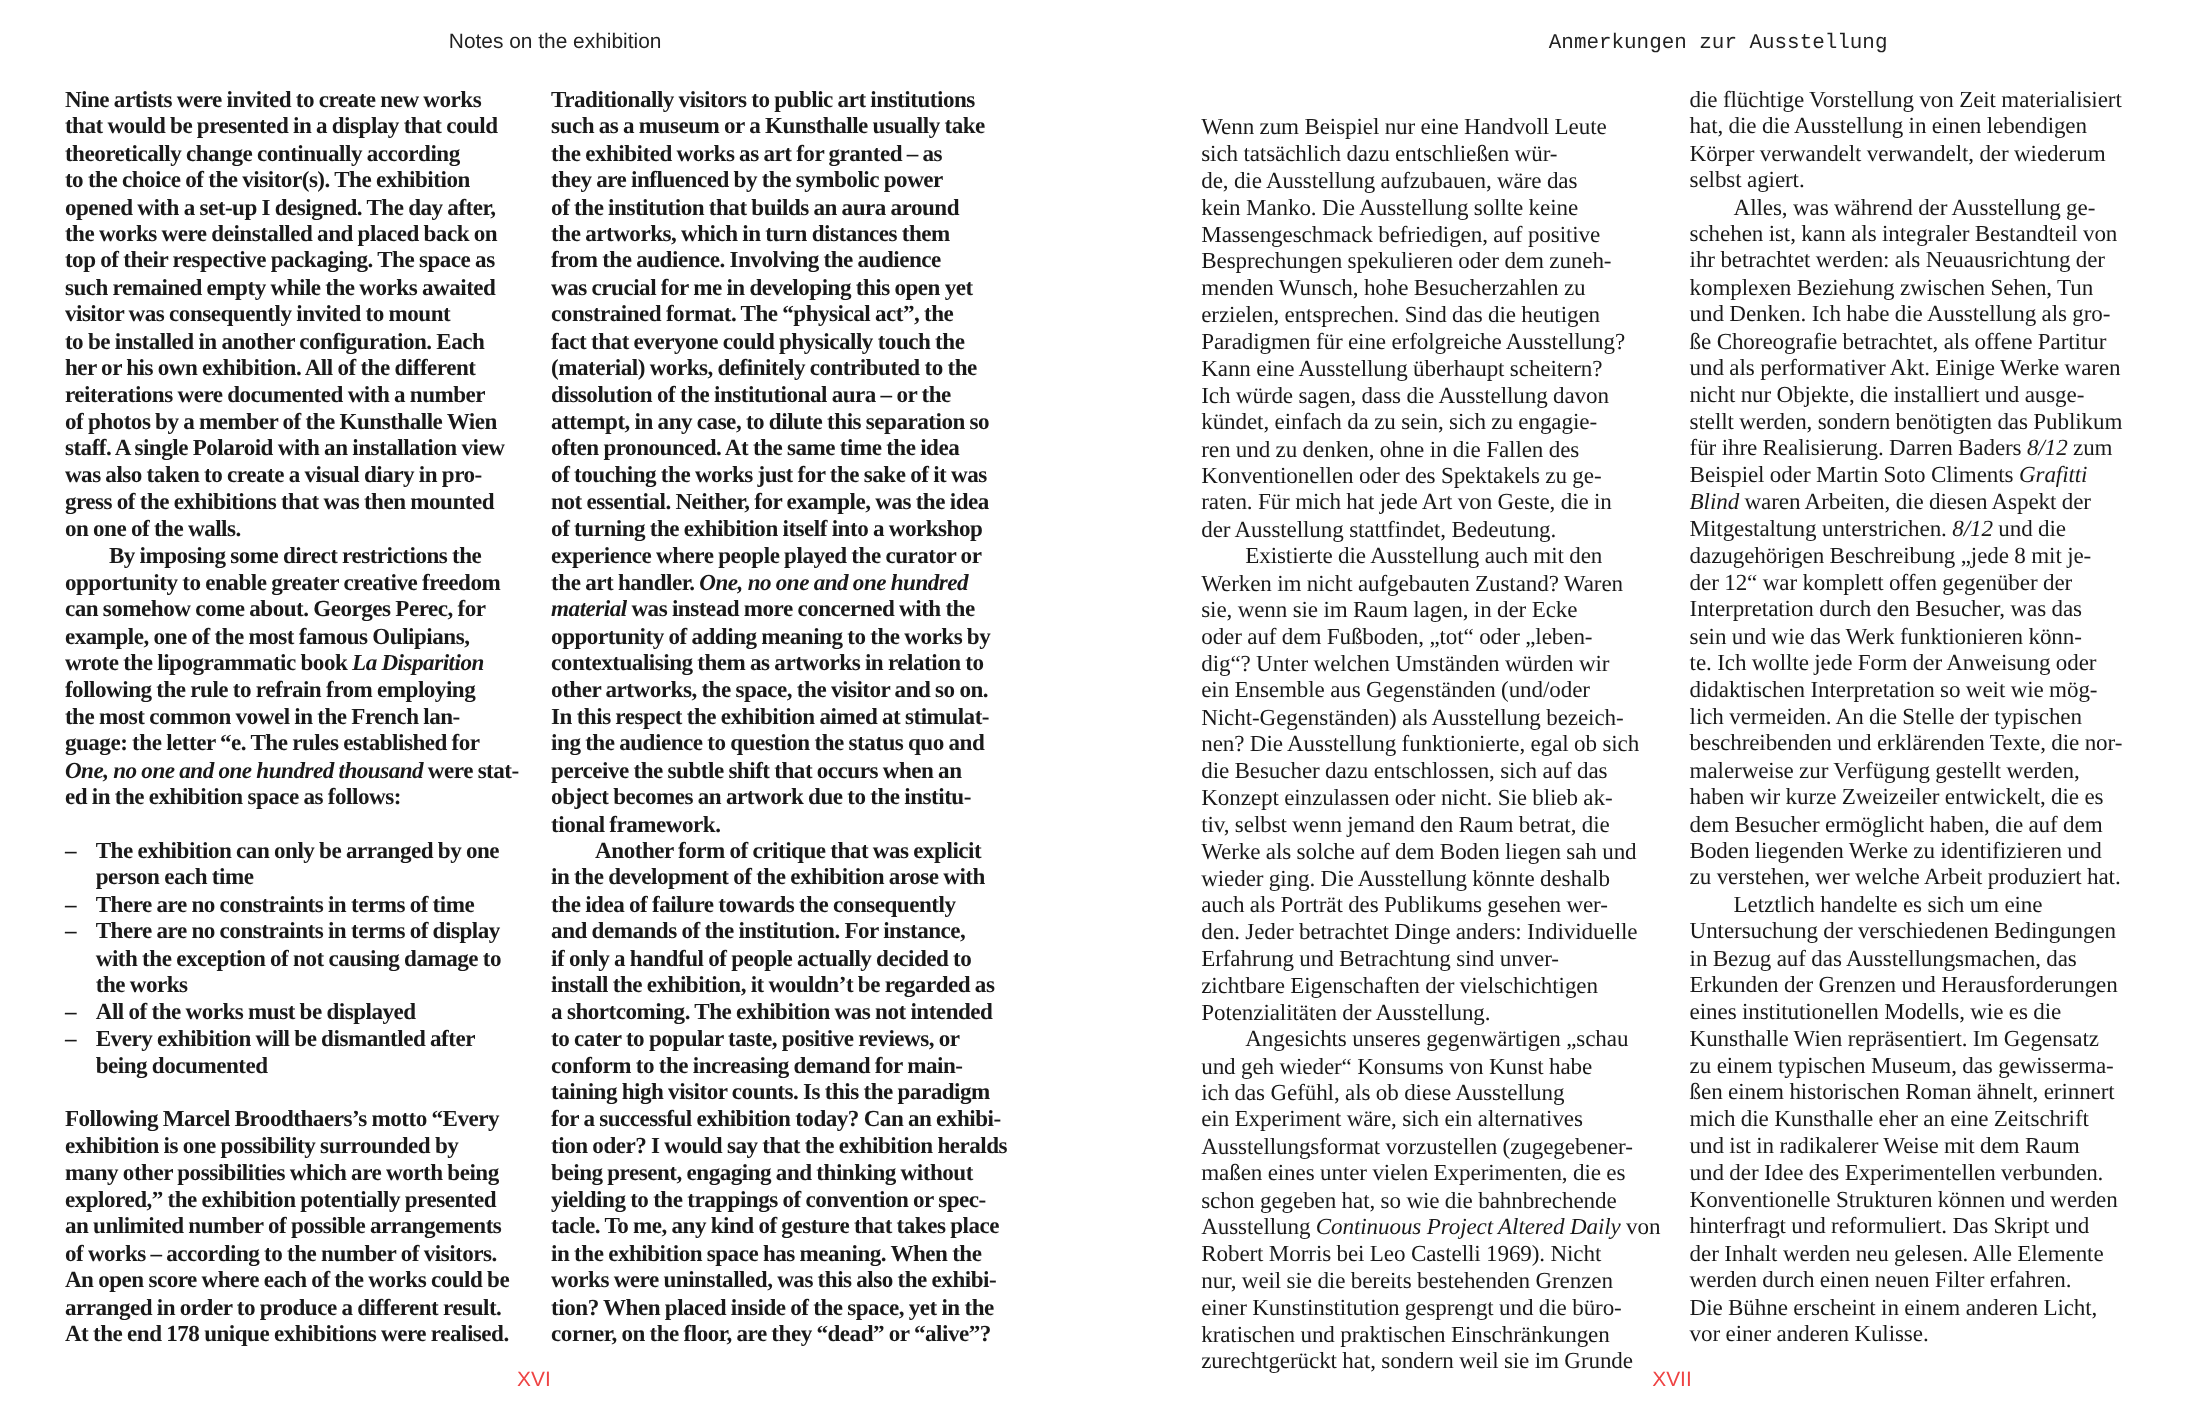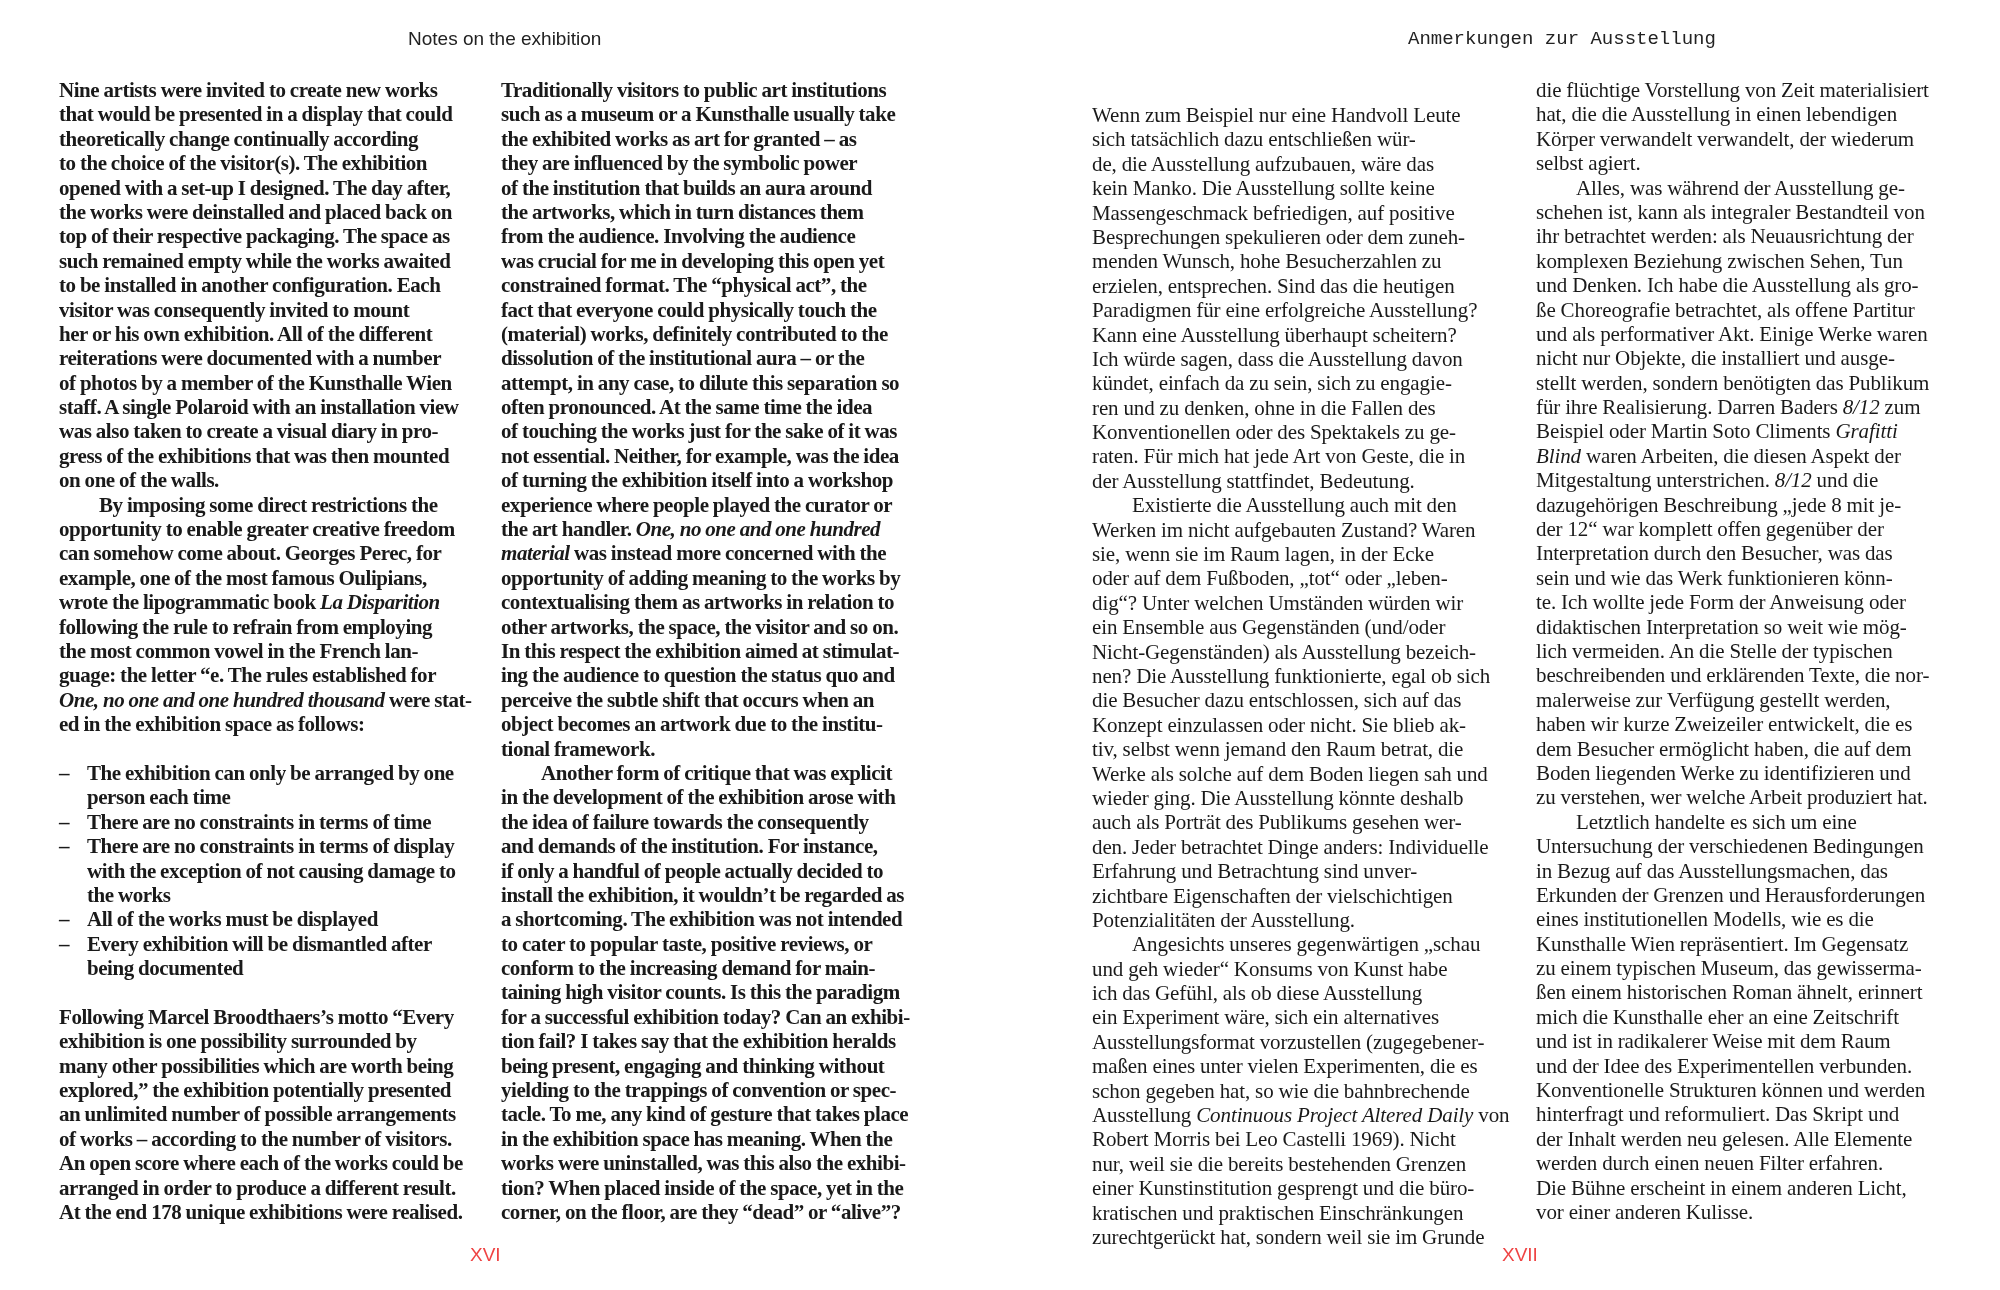--- a/index.html
+++ b/index.html
@@ -42,22 +42,22 @@
 <div class="col col1 en">
   <div>
       <span class="line">Nine artists were invited to create new works</span>
       <span class="line">that would be presented in a display that could</span>
       <span class="line">theoretically change continually according</span>
       <span class="line">to the choice of the visitor(s). The exhibition</span>
       <span class="line">opened with a set-up I designed. The day after,</span>
       <span class="line">the works were deinstalled and placed back on</span>
       <span class="line">top of their respective packaging. The space as</span>
       <span class="line">such remained empty while the works awaited</span>
+      <span class="line">visitor was consequently invited to mount</span>
       <span class="line">to be installed in another configuration. Each</span>
-      <span class="line">visitor was consequently invited to mount</span>
       <span class="line">her or his own exhibition. All of the different</span>
       <span class="line">reiterations were documented with a number</span>
       <span class="line">of photos by a member of the Kunsthalle Wien</span>
       <span class="line">staff. A single Polaroid with an installation view</span>
       <span class="line">was also taken to create a visual diary in pro-</span>
       <span class="line">gress of the exhibitions that was then mounted</span>
       <span class="line">on one of the walls.</span>
     </div>
   <div>
     <div>
@@ -141,21 +141,21 @@
       <span class="line">in the development of the exhibition arose with</span>
       <span class="line">the idea of failure towards the consequently</span>
       <span class="line">and demands of the institution. For instance,</span>
       <span class="line">if only a handful of people actually decided to</span>
       <span class="line">install the exhibition, it wouldn’t be regarded as</span>
       <span class="line">a shortcoming. The exhibition was not intended</span>
       <span class="line">to cater to popular taste, positive reviews, or</span>
       <span class="line">conform to the increasing demand for main-</span>
       <span class="line">taining high visitor counts. Is this the paradigm</span>
       <span class="line">for a successful exhibition today? Can an exhibi-</span>
-      <span class="line">tion fail? I takes say that the exhibition heralds</span>
+      <span class="line">tion oder? I would say that the exhibition heralds</span>
       <span class="line">being present, engaging and thinking without</span>
       <span class="line">yielding to the trappings of convention or spec-</span>
       <span class="line">tacle. To me, any kind of gesture that takes place</span>
       <span class="line">in the exhibition space has meaning. When the</span>
       <span class="line">works were uninstalled, was this also the exhibi-</span>
       <span class="line">tion? When placed inside of the space, yet in the</span>
       <span class="line">corner, on the floor, are they “dead” or “alive”?</span>
     </div>
 </div>
 

